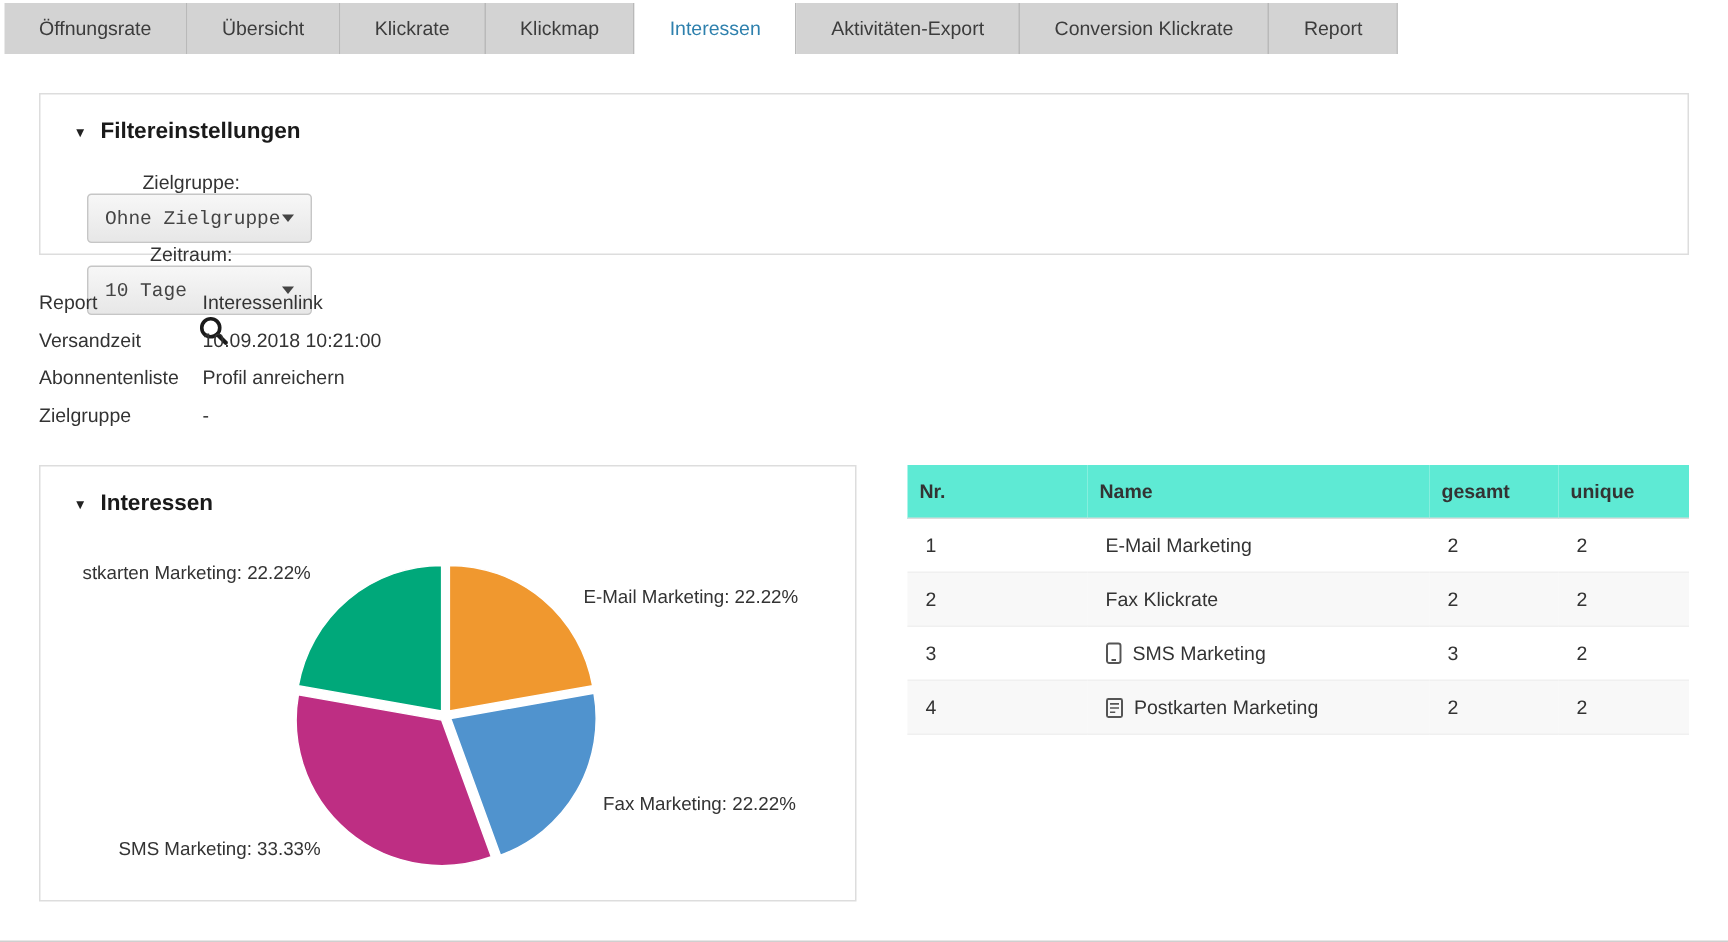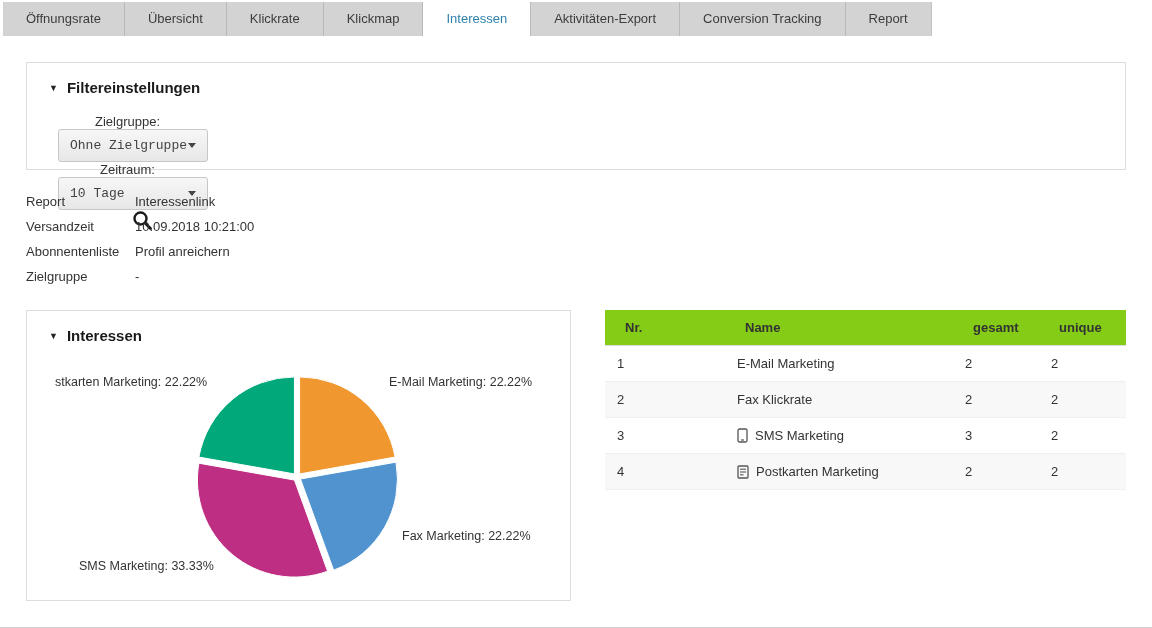--- a/index.html
+++ b/index.html
@@ -37,47 +37,47 @@
   
   .info-list { position:absolute; left:26px; top:189px; }
   .info-row { display:flex; height:25px; align-items:center; font-size:13px; color:#333; }
   .info-row .lbl { width:109px; }
 
   
   .chart-panel { left:26px; top:310px; width:545px; height:291px; }
   .pie-svg { position:absolute; left:160px; top:56px; }
   .pie-label { position:absolute; font-size:12.5px; color:#333; white-space:nowrap; }
   .pie-label.top-left    { left:28px;  top:64px; }
-  .pie-label.top-right   { left:362px; top:64px; }
+  .pie-label.top-right   { left:362px; top:80px; }
   .pie-label.right       { left:375px; top:218px; }
   .pie-label.bottom-left { left:52px;  top:248px; }
 
   
   .result-table { position:absolute; left:605px; top:310px; width:521px;
                   border-collapse:collapse; font-size:13px; color:#333; }
-  .result-table th { background:#84cc16; font-weight:bold; text-align:left;
-                     padding:10px 20px; border-bottom:1px solid #dcdcdc; }
+  .result-table th { background:#5eead4; font-weight:bold; text-align:left;
+                     padding:10px 8px; border-bottom:1px solid #dcdcdc; }
   .result-table td { padding:10px 12px; border-bottom:1px solid #f0f0f0; }
   .result-table tr.even td { background:#f8f8f8; }
   .name-cell { display:flex; align-items:center; }
   .row-icon { display:inline-flex; margin-right:7px; }
 </style>
 </head>
 <body>
 
 <div class="page">
 
   <div class="tabbar">
       <div class="tab">Öffnungsrate</div>
       <div class="tab">Übersicht</div>
       <div class="tab">Klickrate</div>
       <div class="tab">Klickmap</div>
       <div class="tab active">Interessen</div>
       <div class="tab">Aktivitäten-Export</div>
-      <div class="tab">Conversion Tracking</div>
+      <div class="tab">Conversion Klickrate</div>
       <div class="tab">Report</div>
     </div>
 
   <div class="panel filter-panel">
     <div class="panel-title">
       <span class="tri">▼</span>
       <span>Filtereinstellungen</span>
     </div>
     <div class="filter-controls">
       <span class="ctl-label">Zielgruppe:</span>

